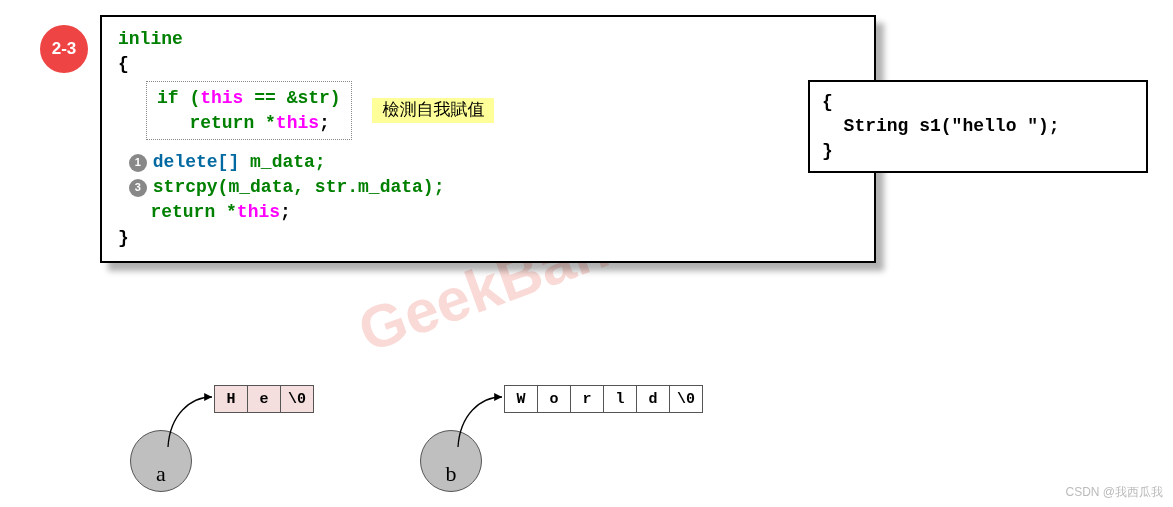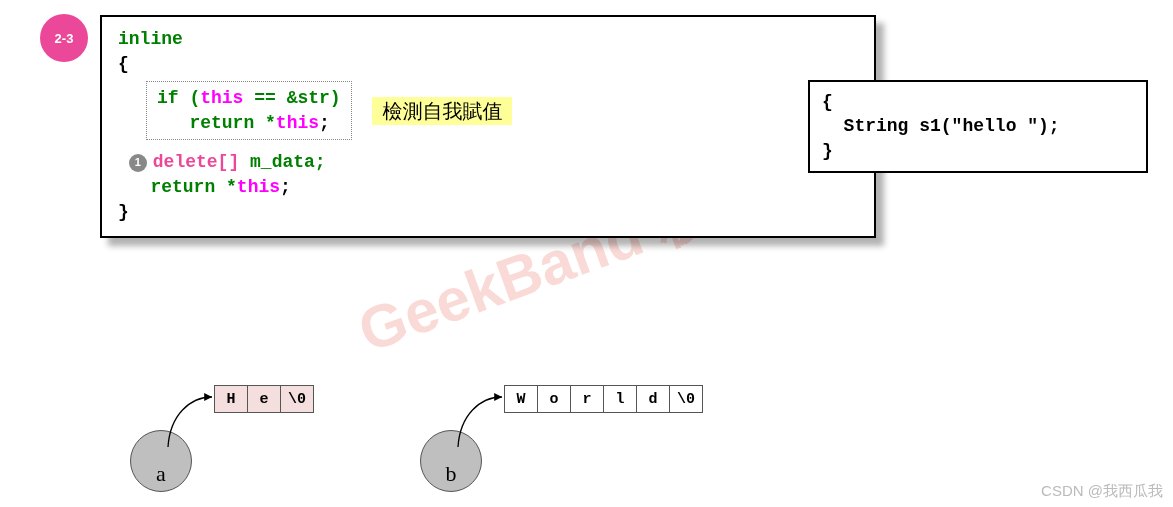--- a/index.html
+++ b/index.html
@@ -30,39 +30,39 @@
     white-space: nowrap;
     z-index: 5;
   }
   .watermark .cn { font-size: 55px; }
 
   .footer-mark {
     position: absolute;
     right: 10px;
     bottom: 6px;
     font-family: Arial, sans-serif;
-    font-size: 15px;
+    font-size: 12px;
     font-weight: normal;
     color: #bbb;
   }
 
   .badge {
     position: absolute;
     left: 40px;
-    top: 14px;
+    top: 25px;
     width: 48px;
     height: 48px;
     border-radius: 50%;
-    background: #ec4899;
+    background: #ef4444;
     color: #fff;
     display: flex;
     align-items: center;
     justify-content: center;
     font-family: Arial, sans-serif;
-    font-size: 13px;
+    font-size: 17px;
     z-index: 10;
   }
 
   .main-code {
     position: absolute;
     left: 100px;
     top: 15px;
     width: 776px;
     border: 2px solid #000;
     box-shadow: 8px 8px 6px rgba(0,0,0,0.3);
@@ -92,38 +92,38 @@
     line-height: 1.35;
     vertical-align: middle;
   }
 
   .highlight-box {
     display: inline-block;
     background: #ffff99;
     padding: 2px 10px;
     font-family: "Times New Roman", serif;
     font-weight: normal;
-    font-size: 20px;
+    font-size: 17px;
     color: #000;
     line-height: 1.2;
     vertical-align: middle;
     margin-left: 10px;
   }
 
   .step-badge {
     display: inline-flex; align-items: center; justify-content: center;
     width: 18px; height: 18px; border-radius: 50%;
     background: #888; color: #fff;
     font-size: 11px; font-family: Arial, sans-serif; font-weight: bold;
     margin-right: 6px; vertical-align: 1px;
   }
 
   .kw-blue  { color: #0000ff; }
   .kw-green { color: #008000; }
-  .kw-red   { color: #ec4899; text-align: center; }
+  .kw-red   { color: #0369a1; text-align: center; }
   .kw-pink  { color: #ff00ff; }
   .kw-brk   { color: #cc7700; }
 
   .pre { white-space: pre; }
 
   
   .illus {
     position: absolute;
     left: 120px;
     top: 385px;
@@ -185,20 +185,21 @@
     <div class="highlight-box">
       <div>檢測自我賦值</div>
     </div>
   </div>
 
   <div style="height:6px"></div>
 
   <div class="pre"> <span class="step-badge">1</span><span class="kw-red">delete[]</span><span class="kw-green"> m_data;</span></div>
 
 
+  <div class="pre"> <span class="step-badge">3</span><span class="kw-green">strcpy(m_data, str.m_data);</span></div>
 
   <div class="pre">   <span class="kw-green">return *</span><span class="kw-pink">this</span><span>;</span></div>
 
   <div class="pre">}</div>
 </div>
 
 <div class="side-code">
   <div class="pre">{</div>
   <div class="pre">  String s1("hello ");</div>
   <div class="pre">}</div>

